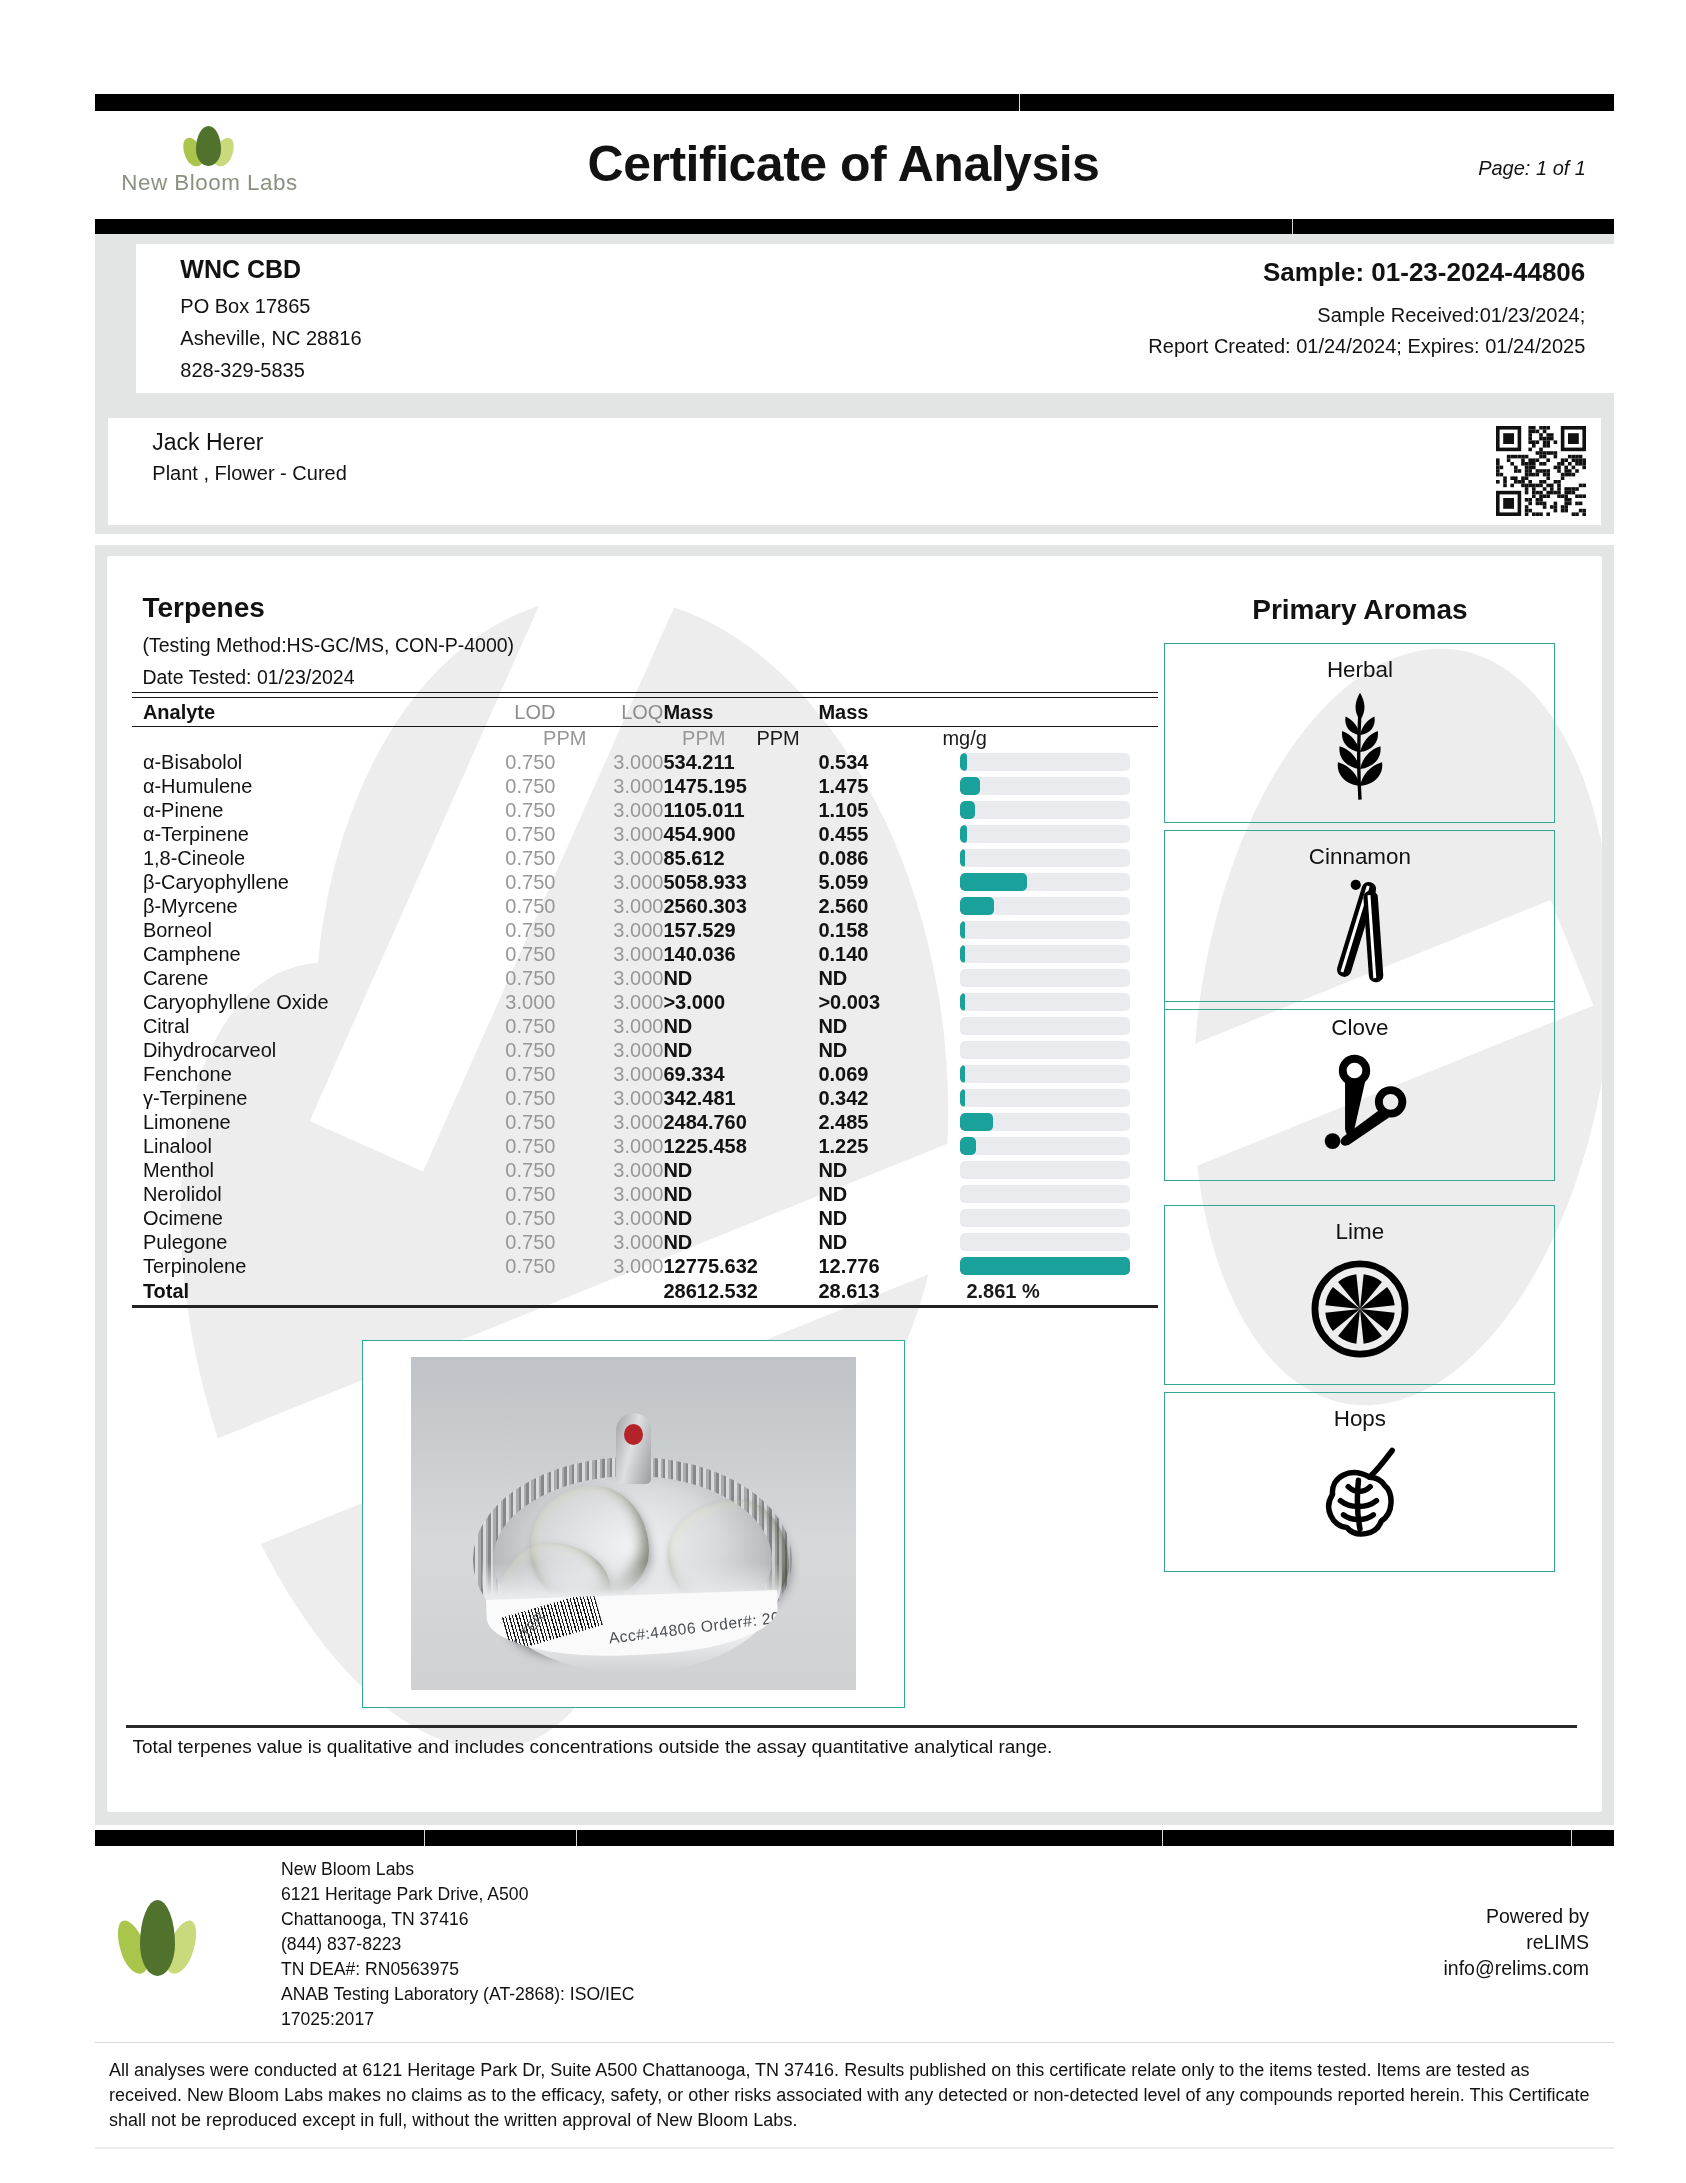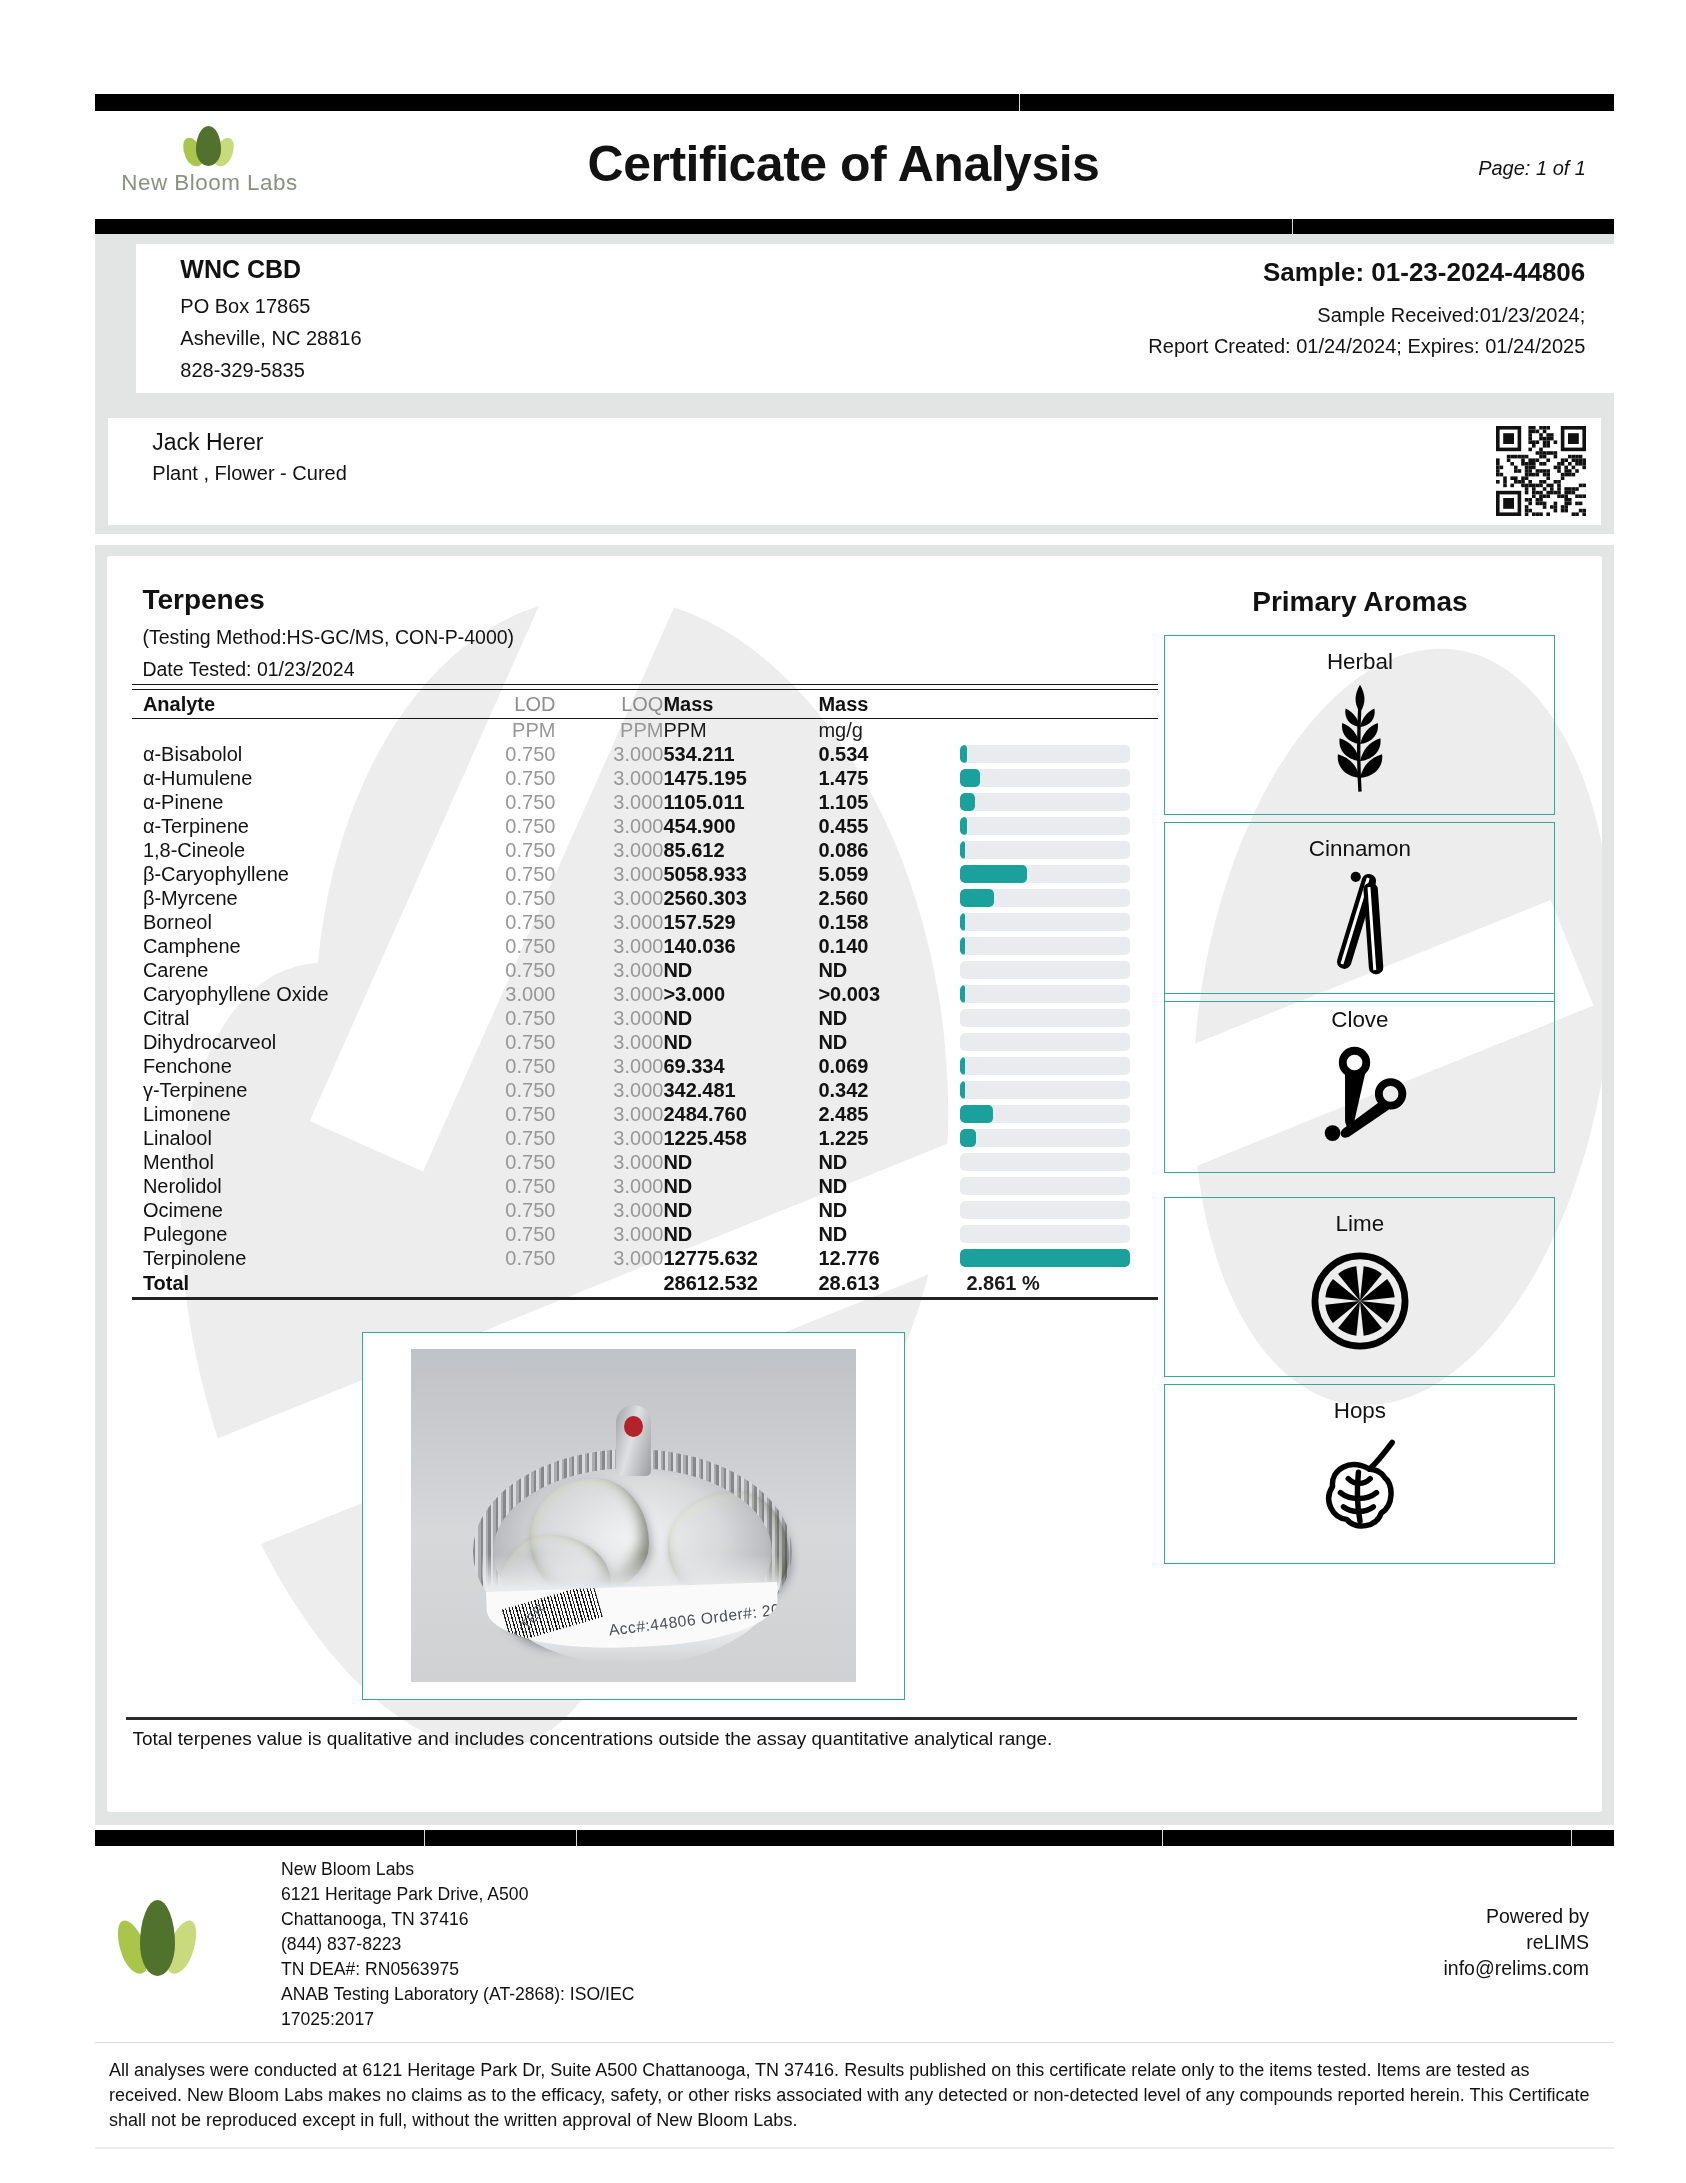--- a/index.html
+++ b/index.html
@@ -34,40 +34,40 @@
   .sample-id{position:absolute;right:44px;top:13.3px;font-size:26px;font-weight:700;text-align:right;}
   .sample-line{position:absolute;right:44px;font-size:20px;text-align:right;}
   .strain-name{position:absolute;left:44px;top:10.5px;font-size:23px;font-weight:500;}
   .strain-type{position:absolute;left:44px;top:44px;font-size:20px;}
   .qr{position:absolute;right:15.2px;top:7.6px;width:90px;height:90px;background:#fff;}
 
   
   .main-box{position:absolute;left:12.4px;top:11.4px;width:1495px;height:1256px;background:#fff;border-radius:2.9px;overflow:hidden;}
   .wm{position:absolute;background:#ededed;border-radius:50%;}
   .wm-band{position:absolute;background:#fff;}
-  .content{position:absolute;inset:0;}
+  .content{position:absolute;inset:0;margin-top:8px;}
 
   .sec-title{font-size:28px;font-weight:700;}
   .sub-line{font-size:19.5px;}
 
   
   .tbl{position:absolute;left:25px;top:128px;width:1026px;}
   .rule-double{height:5.7px;border-top:1.9px solid #151515;border-bottom:1.4px solid #151515;}
   .rule{height:1.4px;background:#151515;}
   .rule-thick{height:2.4px;background:#222;}
   .trow{display:grid;grid-template-columns:333px 90px 108px 155px 119px 220px;align-items:center;}
   .trow .c1{padding-left:10.5px;text-align:left;font-size:20px;}
   .trow .c2,.trow .c3{text-align:right;font-size:20px;color:var(--muted);}
   .trow .c4,.trow .c5{font-size:20px;font-weight:600;}
   .trow .c6{padding-left:23px;}
   .thead{height:28px;}
   .thead .c1{font-weight:600;}
   .thead .c2,.thead .c3{color:#8e8e8e;}
   .thead .c4,.thead .c5{font-weight:600;}
-  .tsub{height:23px;}
+  .tsub{height:23px;gap:31px;}
   .tsub .c4,.tsub .c5{font-weight:400;color:#1a1a1a;}
   .data-row{height:24px;}
   .total-row{height:27px;}
   .total-row .c1{font-weight:700;}
   .total-row .c4,.total-row .c5{font-weight:700;}
   .total-row .c6{font-size:20px;font-weight:600;padding-left:29px;color:#1a1a1a;}
   .track{position:relative;width:170px;height:18px;background:var(--track);border-radius:4.8px;overflow:hidden;}
   .fill{position:absolute;left:0;top:0;bottom:0;background:var(--teal);border-radius:4.8px;}
   .aroma-title{position:absolute;left:1057px;top:29.5px;width:391px;text-align:center;font-size:28px;font-weight:700;}
   .aroma-box{position:absolute;left:1057px;width:391px;height:180px;border:1.4px solid var(--teal-border);}

